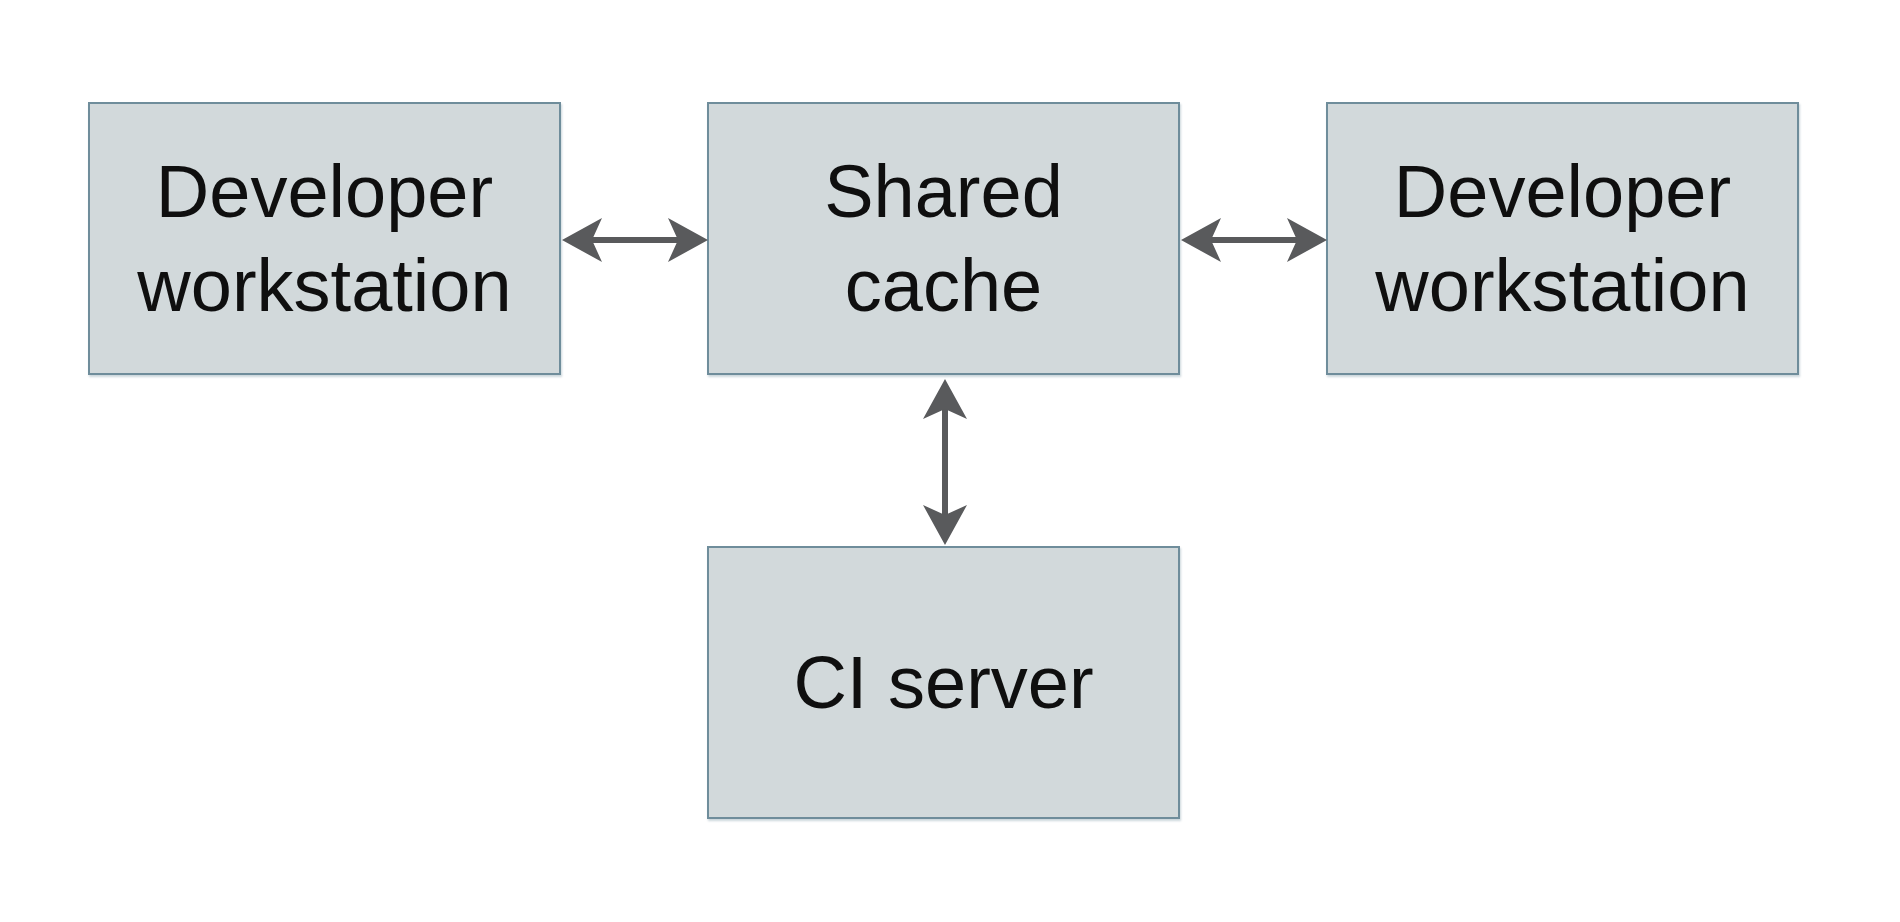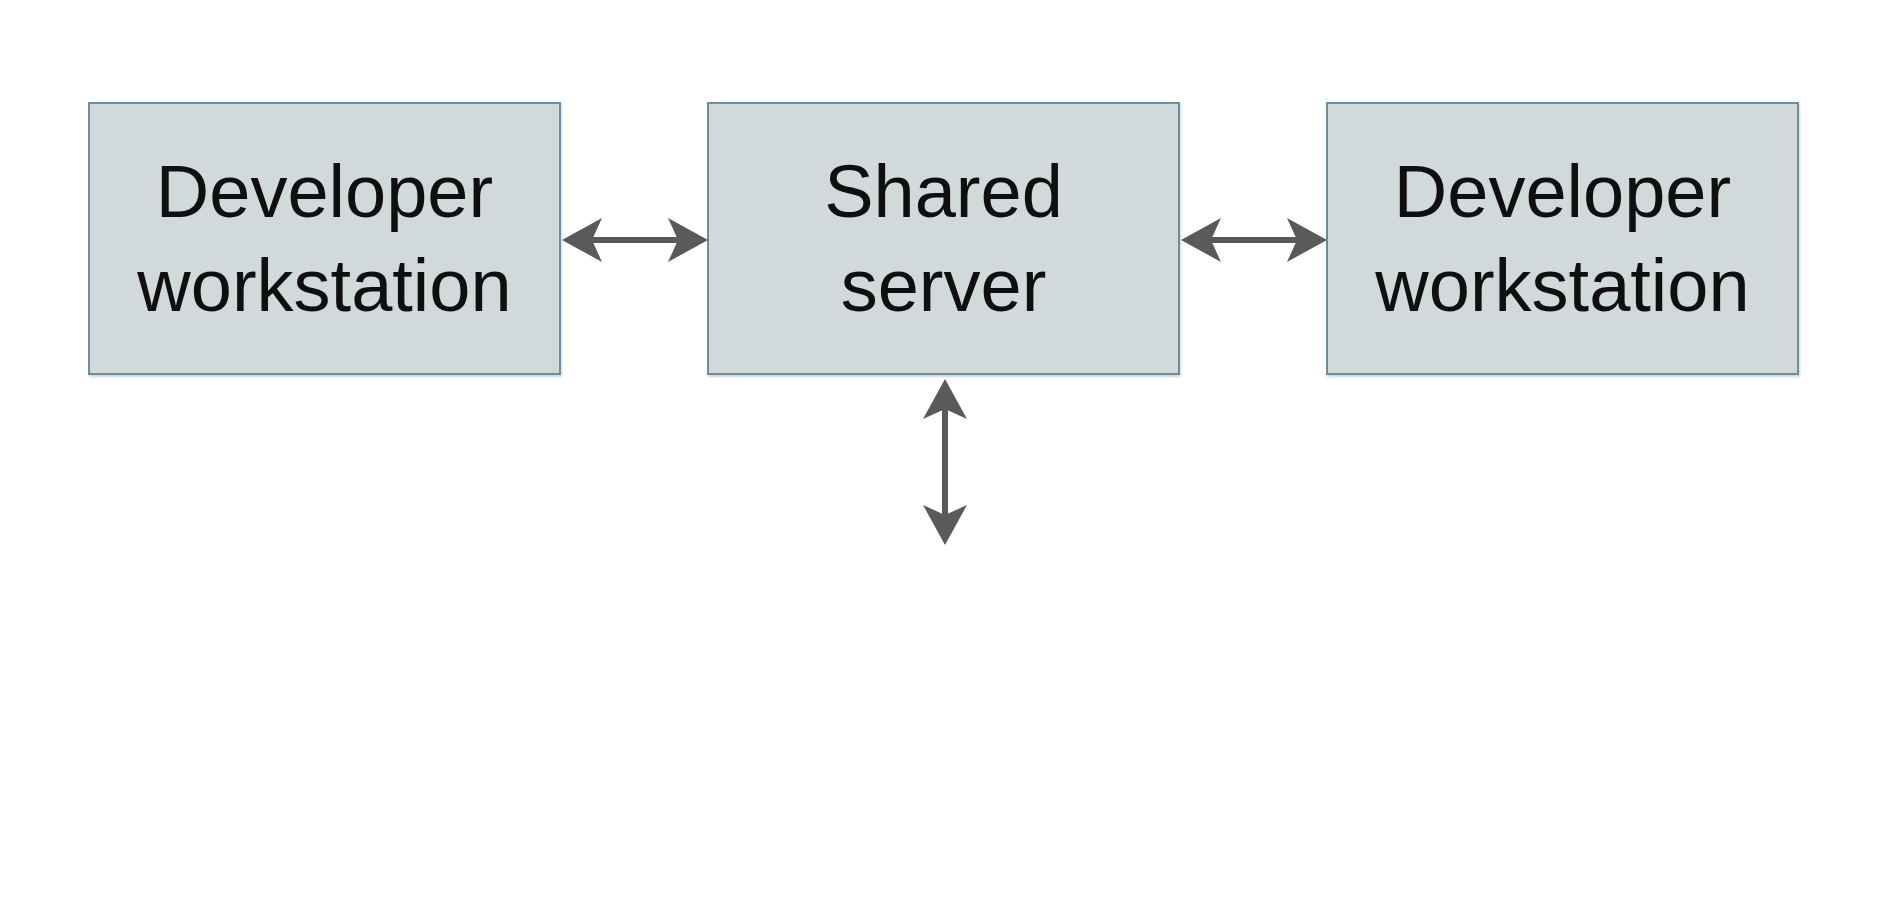--- a/index.html
+++ b/index.html
@@ -54,28 +54,31 @@
 
 <div class="canvas">
 
   <div class="node node-left">
     <div class="node-label">Developer
 workstation</div>
   </div>
 
   <div class="node node-cache">
     <div class="node-label">Shared
-server</div>
+cache</div>
   </div>
 
   <div class="node node-right">
     <div class="node-label">Developer
 workstation</div>
   </div>
 
+  <div class="node node-ci">
+    <div class="node-label">CI server</div>
+  </div>
 
   <div class="arrow arrow-h1">
     <svg viewBox="0 0 150 56" preserveAspectRatio="none" aria-hidden="true">
       <rect x="28" y="25" width="94" height="6" fill="currentColor"></rect>
       <polygon points="2,28 42,6 32,28 42,50" fill="currentColor"></polygon>
       <polygon points="148,28 108,6 118,28 108,50" fill="currentColor"></polygon>
     </svg>
   </div>
 
   <div class="arrow arrow-h2">

